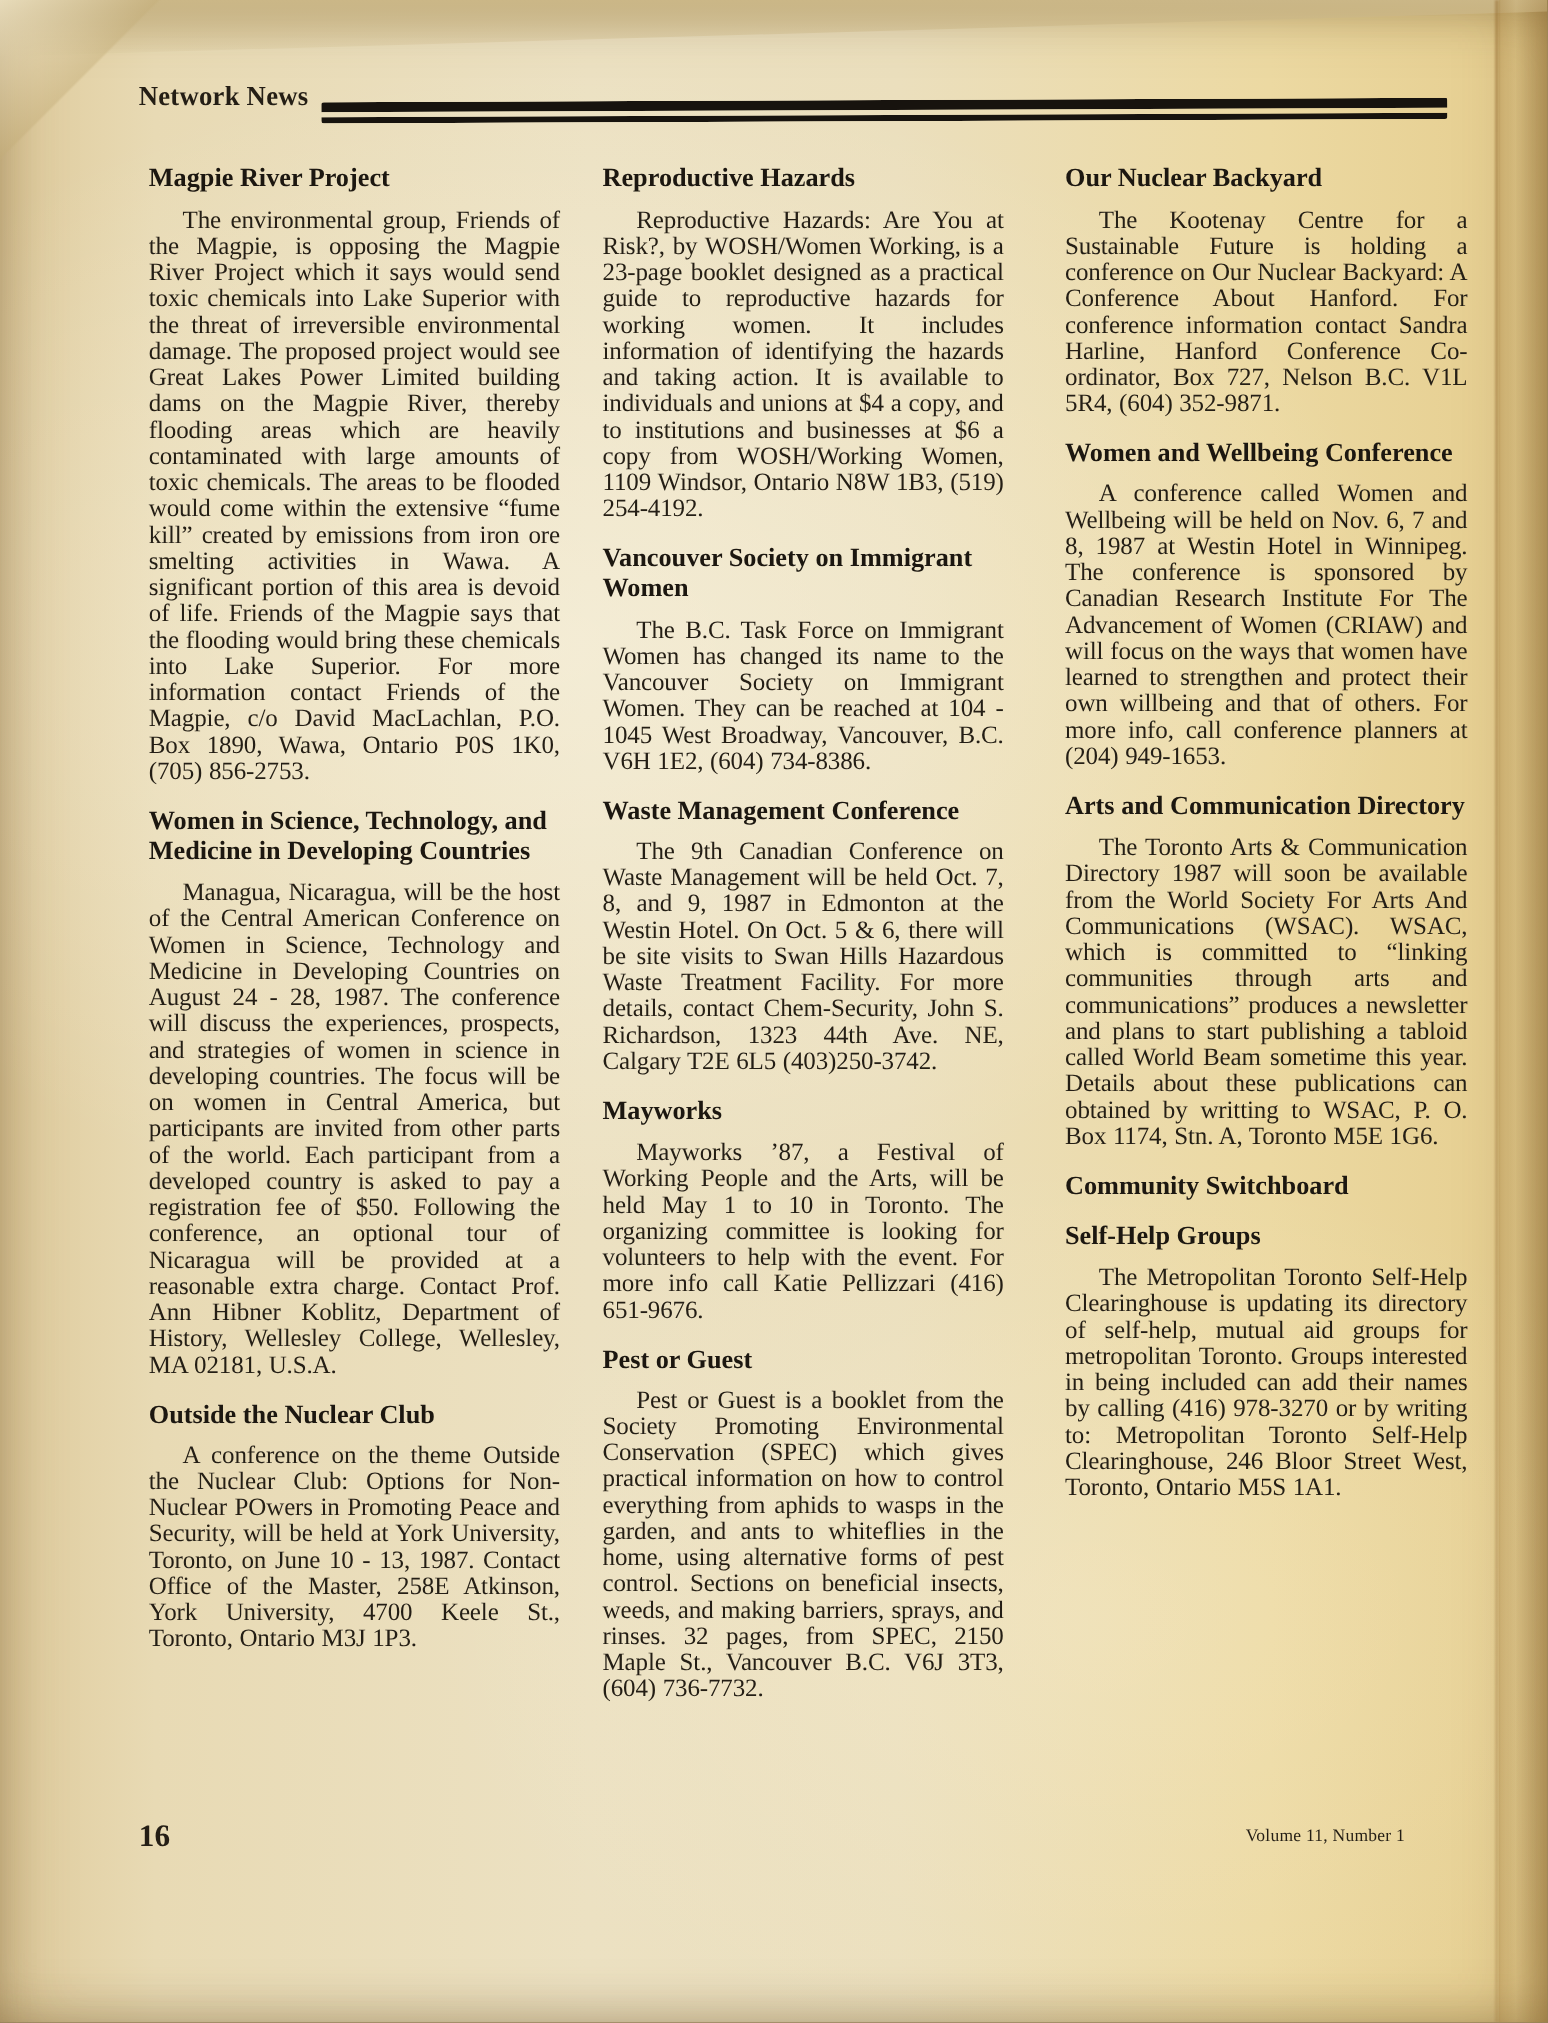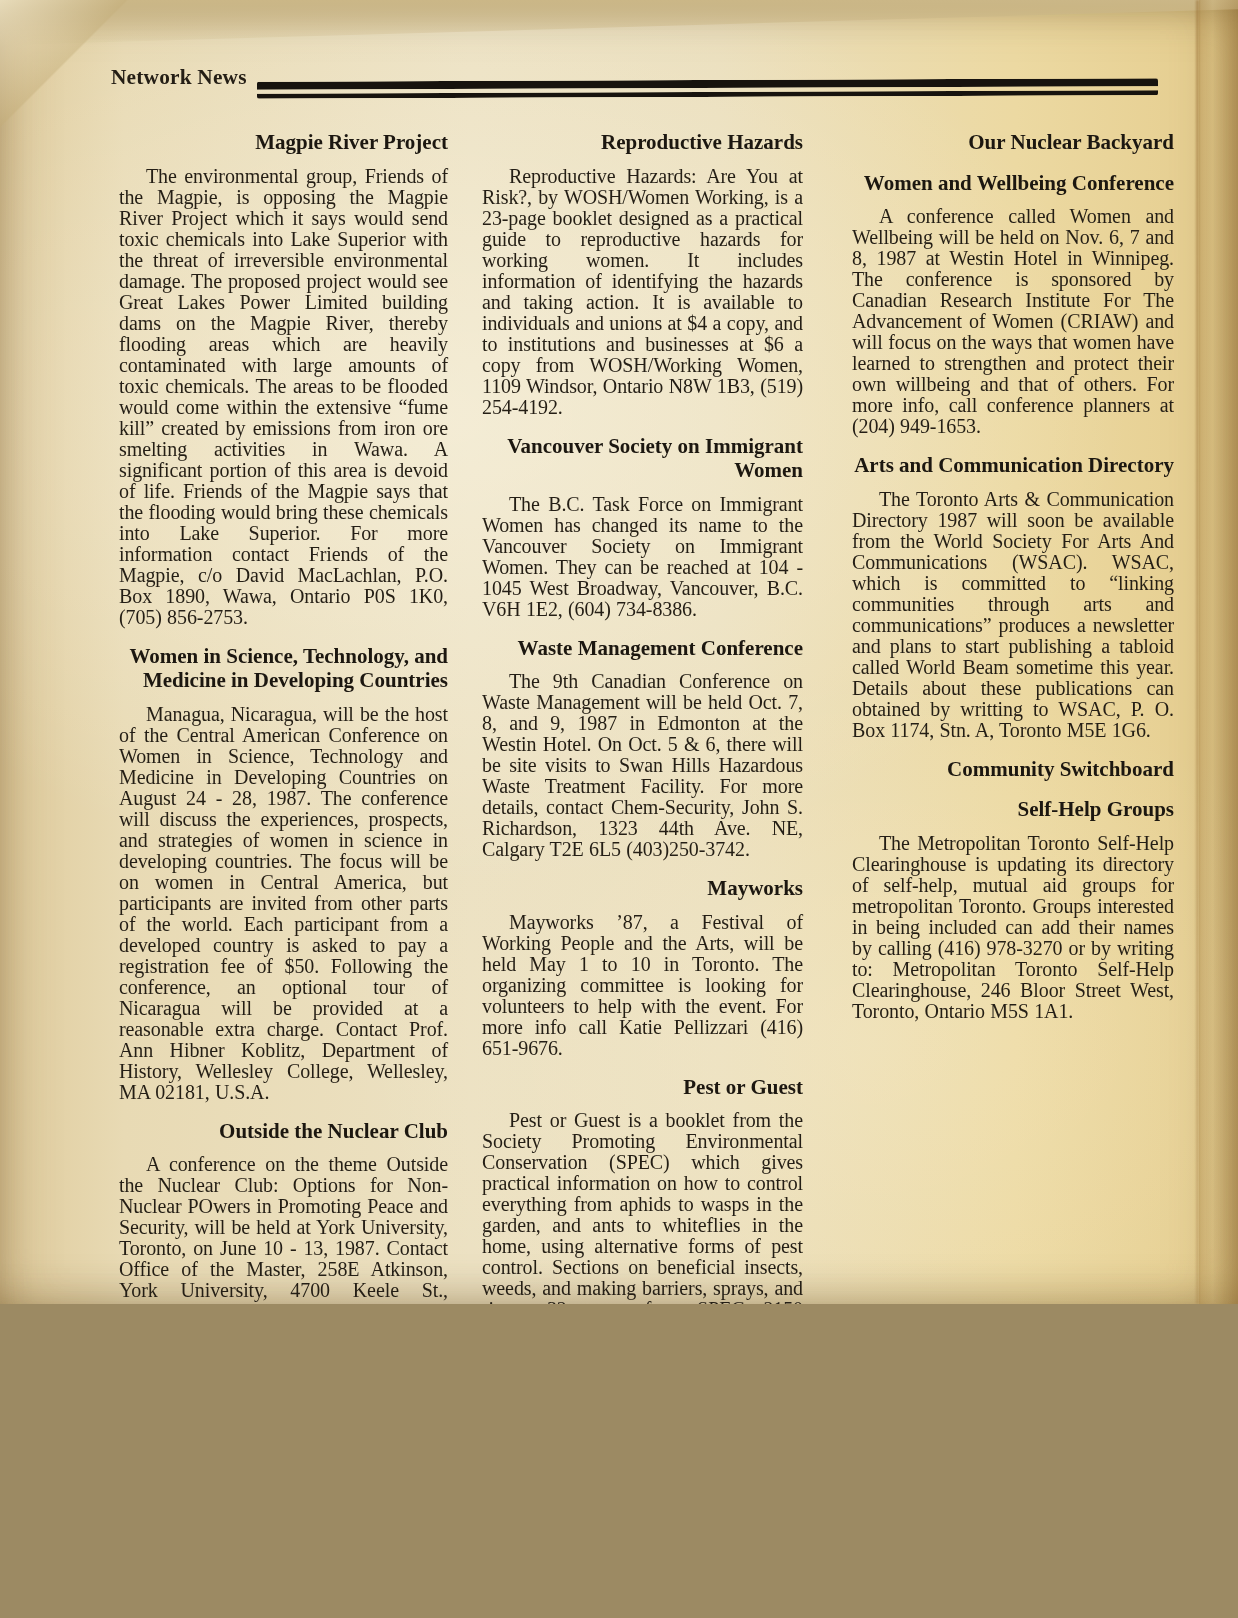--- a/index.html
+++ b/index.html
@@ -1,18 +1,18 @@
 <!DOCTYPE html>
 <html><head>
 <meta charset="utf-8">
 <style>
   html,body{margin:0;padding:0;background:#9c8a63;}
   .page{
     position:relative;
-    width:1238px;height:1304px;
+    width:1238px;height:1618px;
     margin:0 auto;
     overflow:hidden;
     font-family:"Liberation Serif","DejaVu Serif",serif;
     color:#241e15;
     background:
       radial-gradient(950px 650px at 36% 32%, rgba(255,252,240,.42), rgba(255,252,240,0) 72%),
       radial-gradient(700px 500px at 70% 80%, rgba(255,248,225,.22), rgba(255,248,225,0) 75%),
       linear-gradient(90deg,#dfcb9c 0%,#e8dab4 10%,#ece1c2 38%,#ebdfbd 58%,#ecd9a2 82%,#e5cd8e 100%);
     box-shadow:
       inset 0 30px 50px -28px rgba(105,80,35,.55),
@@ -36,21 +36,21 @@
     letter-spacing:.2px;transform:scaleX(.97);transform-origin:left;}
   .masthead-rule{position:absolute;left:257px;top:80px;width:901px;height:4px;
     border-top:8px solid #17130e;border-bottom:5px solid #17130e;
     transform:rotate(-.22deg);border-radius:2px;}
   
   .col{position:absolute;top:130px;}
   .col1{left:119px;width:329px;}
   .col2{left:482px;width:321px;}
   .col3{left:852px;width:322px;}
   .sec + .sec{margin-top:16px;}
-  .sec-h{margin:0 0 11px 0;font-size:21px;font-weight:bold;line-height:1.17;color:#1c1710;text-align:right;}
+  .sec-h{margin:0 0 11px 0;font-size:21px;font-weight:bold;line-height:1.17;color:#1c1710;}
   .sec-p{margin:0;font-size:20px;line-height:21px;text-align:justify;text-indent:27px;
     word-spacing:.4px;letter-spacing:-.1px;}
   
   .page-num{position:absolute;left:111px;top:1456px;font-size:25px;font-weight:bold;}
   .volume{position:absolute;right:114px;top:1462px;font-size:14px;font-weight:normal;letter-spacing:.2px;}
 </style>
 </head>
 <body>
 
 <div class="page">
@@ -96,20 +96,21 @@
     </section>
     <section class="sec">
       <h3 class="sec-h">Pest or Guest</h3>
       <p class="sec-p">Pest or Guest is a booklet from the Society Promoting Environmental Conservation (SPEC) which gives practical information on how to control everything from aphids to wasps in the garden, and ants to whiteflies in the home, using alternative forms of pest control. Sections on beneficial insects, weeds, and making barriers, sprays, and rinses. 32 pages, from SPEC, 2150 Maple St., Vancouver B.C. V6J 3T3, (604) 736-7732.</p>
     </section>
   </div>
 
   <div class="col col3">
     <section class="sec">
       <h3 class="sec-h">Our Nuclear Backyard</h3>
+      <p class="sec-p">The Kootenay Centre for a Sustainable Future is holding a conference on Our Nuclear Backyard: A Conference About Hanford. For conference information contact Sandra Harline, Hanford Conference Co-ordinator, Box 727, Nelson B.C. V1L 5R4, (604) 352-9871.</p>
     </section>
     <section class="sec">
       <h3 class="sec-h">Women and Wellbeing Conference</h3>
       <p class="sec-p">A conference called Women and Wellbeing will be held on Nov. 6, 7 and 8, 1987 at Westin Hotel in Winnipeg. The conference is sponsored by Canadian Research Institute For The Advancement of Women (CRIAW) and will focus on the ways that women have learned to strengthen and protect their own willbeing and that of others.  For more info, call conference planners at (204) 949-1653.</p>
     </section>
     <section class="sec">
       <h3 class="sec-h">Arts and Communication Directory</h3>
       <p class="sec-p">The Toronto Arts &amp; Communication Directory 1987 will soon be available from the World Society For Arts And Communications (WSAC).  WSAC, which is committed to “linking communities through arts and communications” produces a newsletter and plans to start publishing a tabloid called World Beam sometime this year.  Details about these publications can obtained by writting to WSAC, P. O. Box 1174, Stn. A, Toronto M5E 1G6.</p>
     </section>
     <section class="sec">

